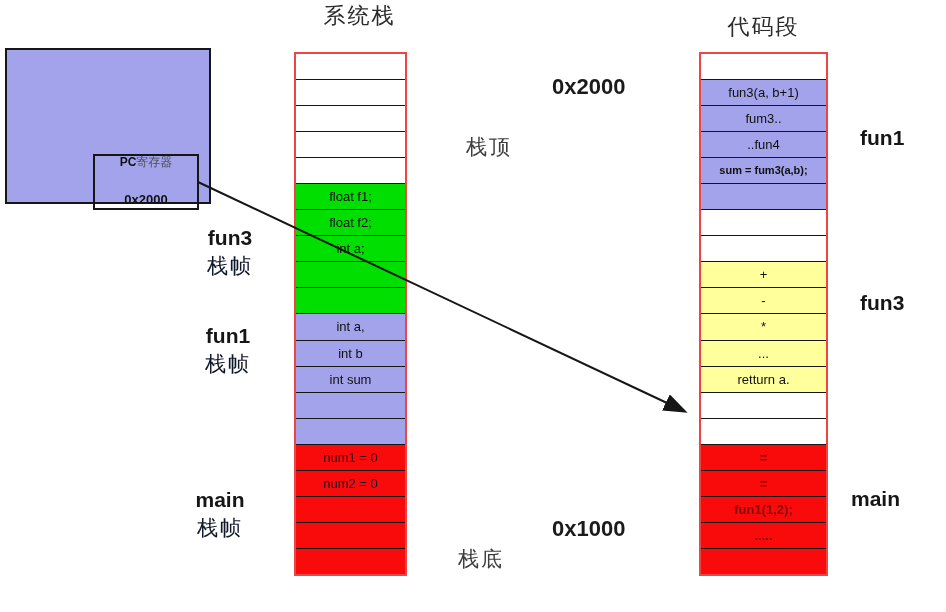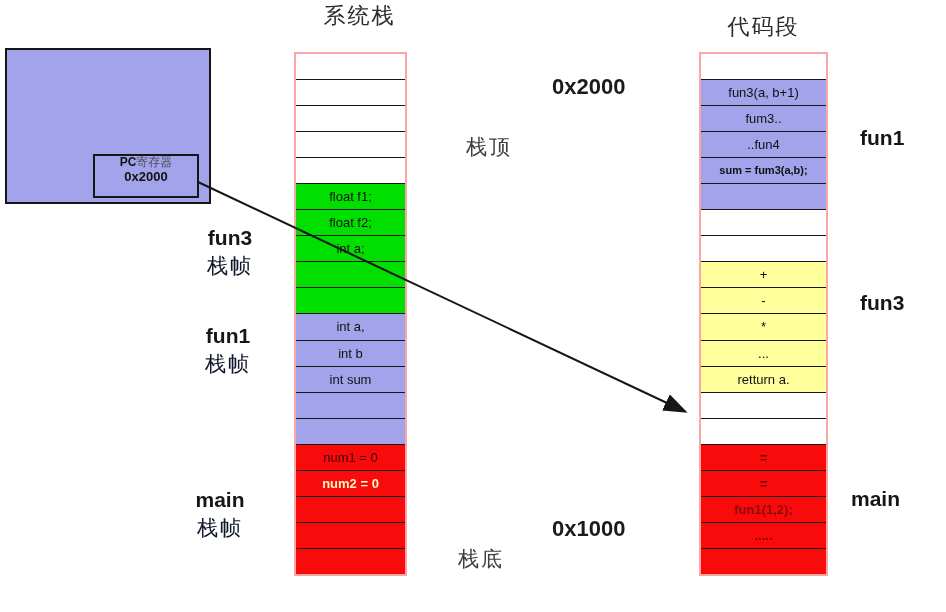--- a/index.html
+++ b/index.html
@@ -1,41 +1,41 @@
 <!DOCTYPE html>
 <html style="--purple: #a3a3ec; --green: #00df00; --yellow: #ffff9c; --red: #f90b0b; --watermark: #b5b5b5;"><head>
 <meta charset="utf-8">
 <style>
   * { margin:0; padding:0; box-sizing:border-box; }
   html,body { background:#ffffff; }
   body { font-family:"Liberation Sans", sans-serif; }
   .canvas { position:relative; width:946px; height:612px; background:#fff; overflow:hidden;padding-left:36px; }
 
   
-  .col { position:absolute; display:flex; flex-direction:column; border:2px solid #fca5a5; background:#fff; }
+  .col { position:absolute; display:flex; flex-direction:column; border:2px solid #ef4444; background:#fff; }
   .col-stack { left:294px; top:52px; width:113px; height:524px; }
   .col-code  { left:699px; top:52px; width:129px; height:524px; }
   .cell { flex:1 1 0; display:flex; align-items:center; justify-content:center;
           font-size:13px; color:#101010; line-height:1; overflow:hidden; white-space:nowrap; }
   .cell + .cell { border-top:1.5px solid #161616; }
   .c-white  { background:#ffffff; }
   .c-green  { background:var(--green); }
   .c-purple { background:var(--purple); }
   .c-yellow { background:var(--yellow); }
   .c-red    { background:var(--red); }
   .cell.small { font-size:11px; font-weight:bold; }
   .cell.big   { font-size:13px; font-weight:bold; }
   .cell.boldtxt { font-weight:bold; }
 
   
   .pc-outer { position:absolute; left:5px; top:48px; width:206px; height:156px;
               background:var(--purple); border:2px solid #161616; }
-  .pc-inner { position:absolute; left:86px; top:104px; width:106px; height:44px;
+  .pc-inner { position:absolute; left:86px; top:104px; width:106px; height:56px;
               border:2px solid #161616; display:flex; flex-direction:column;
-              align-items:center; justify-content:flex-start; line-height:1.15; }
+              align-items:center; justify-content:space-between; line-height:1.15; }
   .pc-line1 { font-size:12px; font-weight:bold; color:#111; }
   .pc-line1 .cn { color:#4e4e56; font-weight:normal; }
   .pc-line2 { font-size:13px; font-weight:bold; color:#111; }
 
   
   .title { position:absolute; font-size:22px; color:#2b2b2b; letter-spacing:2px; }
   .title-stack { left:294px; width:131px; top:1px;  text-align:center; }
   .title-code  { left:699px; width:129px; top:12px; text-align:center; }
   .addr { position:absolute; font-size:22px; font-weight:bold; color:#1b1b1b; }
   .addr-top    { left:552px; top:74px; }
@@ -87,21 +87,21 @@
       <div class="cell c-green">float f2;</div>
       <div class="cell c-green">int a;</div>
       <div class="cell c-green"></div>
       <div class="cell c-green"></div>
       <div class="cell c-purple">int a,</div>
       <div class="cell c-purple">int b</div>
       <div class="cell c-purple">int sum</div>
       <div class="cell c-purple"></div>
       <div class="cell c-purple"></div>
       <div class="cell c-red" style="color: rgb(60, 5, 5);">num1 = 0</div>
-      <div class="cell c-red" style="color: #fef9c3; font-weight: bold;">num2 = 0</div>
+      <div class="cell c-red" style="color: #0f172a;">num2 = 0</div>
       <div class="cell c-red"></div>
       <div class="cell c-red"></div>
       <div class="cell c-red"></div>
     </div>
 
   <div class="col col-code">
       <div class="cell c-white"></div>
       <div class="cell c-purple">fun3(a, b+1)</div>
       <div class="cell c-purple">fum3..</div>
       <div class="cell c-purple">..fun4</div>

